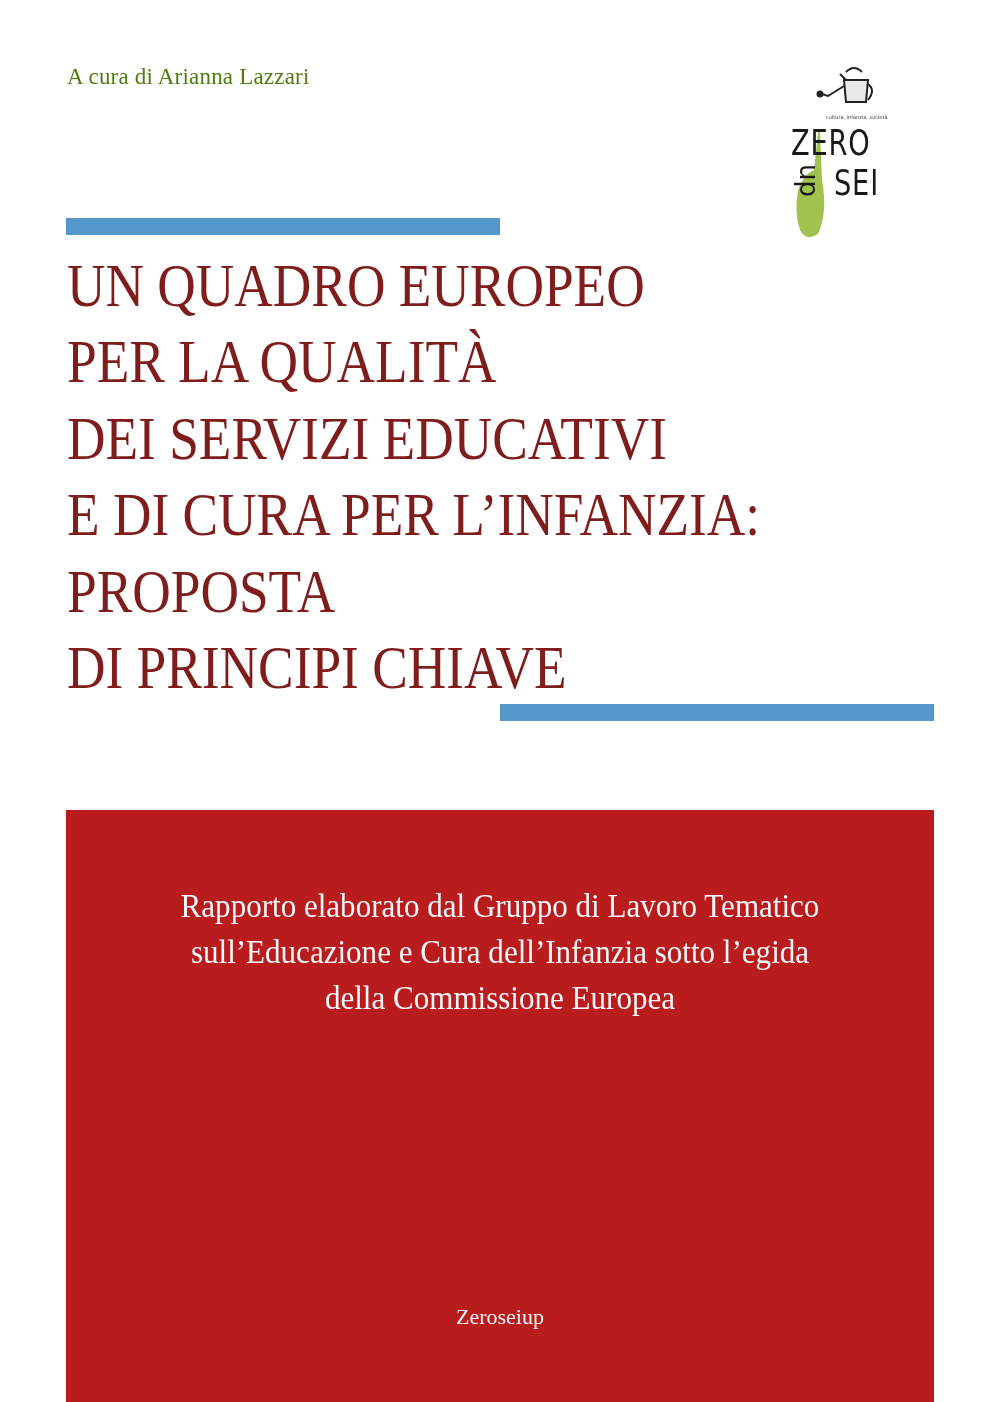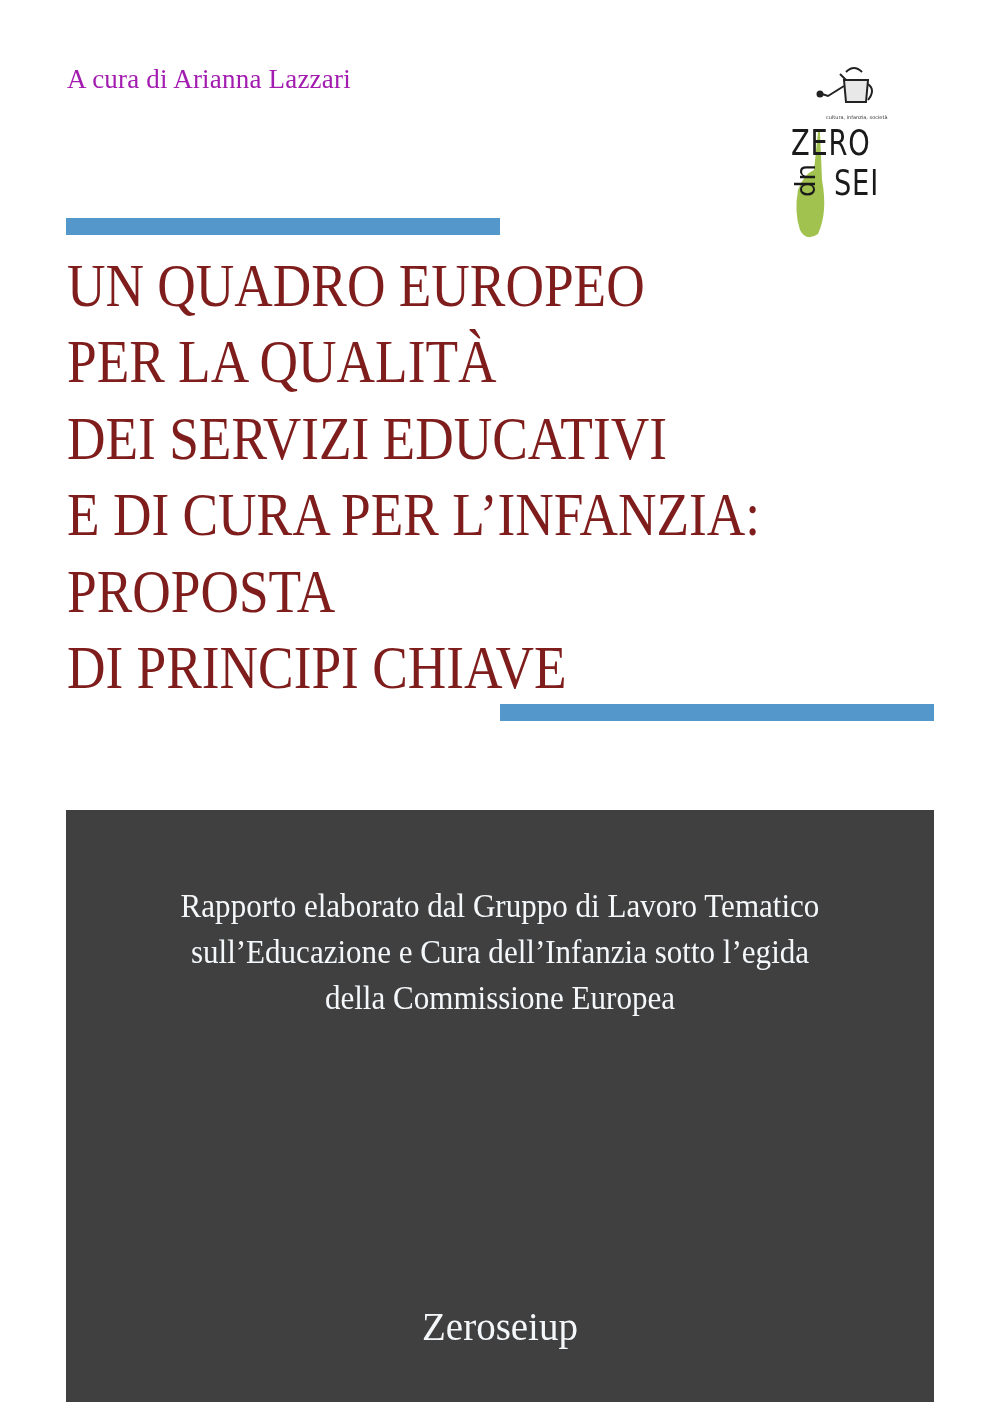--- a/index.html
+++ b/index.html
@@ -1,21 +1,21 @@
 <!DOCTYPE html>
 <html><head>
 <meta charset="utf-8">
 <style>
   html, body { margin: 0; padding: 0; background: #ffffff; }
   body { width: 1000px; height: 1402px; position: relative; overflow: hidden;
          font-family: "Liberation Serif", "DejaVu Serif", serif; }
 
   .editor-line {
     position: absolute; left: 67px; top: 64px;
-    font-size: 27px; color: #a21caf; letter-spacing: 0.2px;
+    font-size: 23px; color: #4d7c0f; letter-spacing: 0.2px;
     font-family: "Liberation Serif", serif;
   }
 
   
   .logo { position: absolute; left: 784px; top: 62px; width: 120px; height: 180px; }
   .logo svg { position: absolute; left: 0; top: 0; }
   .logo-tagline {
     position: absolute; left: 42px; top: 52px; width: 70px;
     font-family: "DejaVu Sans", sans-serif; font-size: 5px; color: #333;
     white-space: nowrap; letter-spacing: 0;
@@ -45,33 +45,33 @@
     color: #7f1d1d; font-family: "Liberation Serif", serif;
   }
   .title-line {
     display: block; font-size: 62px; line-height: 76.4px; height: 76.4px;
     white-space: nowrap; transform: scaleX(0.86); transform-origin: left center;
     letter-spacing: 0px;
   }
 
   .panel {
     position: absolute; left: 66px; top: 810px; width: 868px; height: 592px;
-    background: #404040;
+    background: #b91c1c;
   }
   .panel-text {
     position: absolute; left: 0; top: 72px; width: 868px; text-align: center;
     color: #f5f8fb; font-family: "Liberation Serif", serif;
   }
   .panel-line {
     display: block; font-size: 34.5px; line-height: 46px; white-space: nowrap;
     transform: scaleX(0.9); transform-origin: center center;
   }
   .panel-publisher {
     position: absolute; left: 0; top: 494px; width: 868px; text-align: center;
-    color: #f5f8fb; font-size: 39px; font-family: "Liberation Serif", serif;
+    color: #f5f8fb; font-size: 22px; font-family: "Liberation Serif", serif;
   }
 </style>
 </head>
 <body>
 
 <div class="editor-line">A cura di Arianna Lazzari</div>
 
 <div class="logo">
   <svg width="120" height="180" viewBox="0 0 120 180">
 

